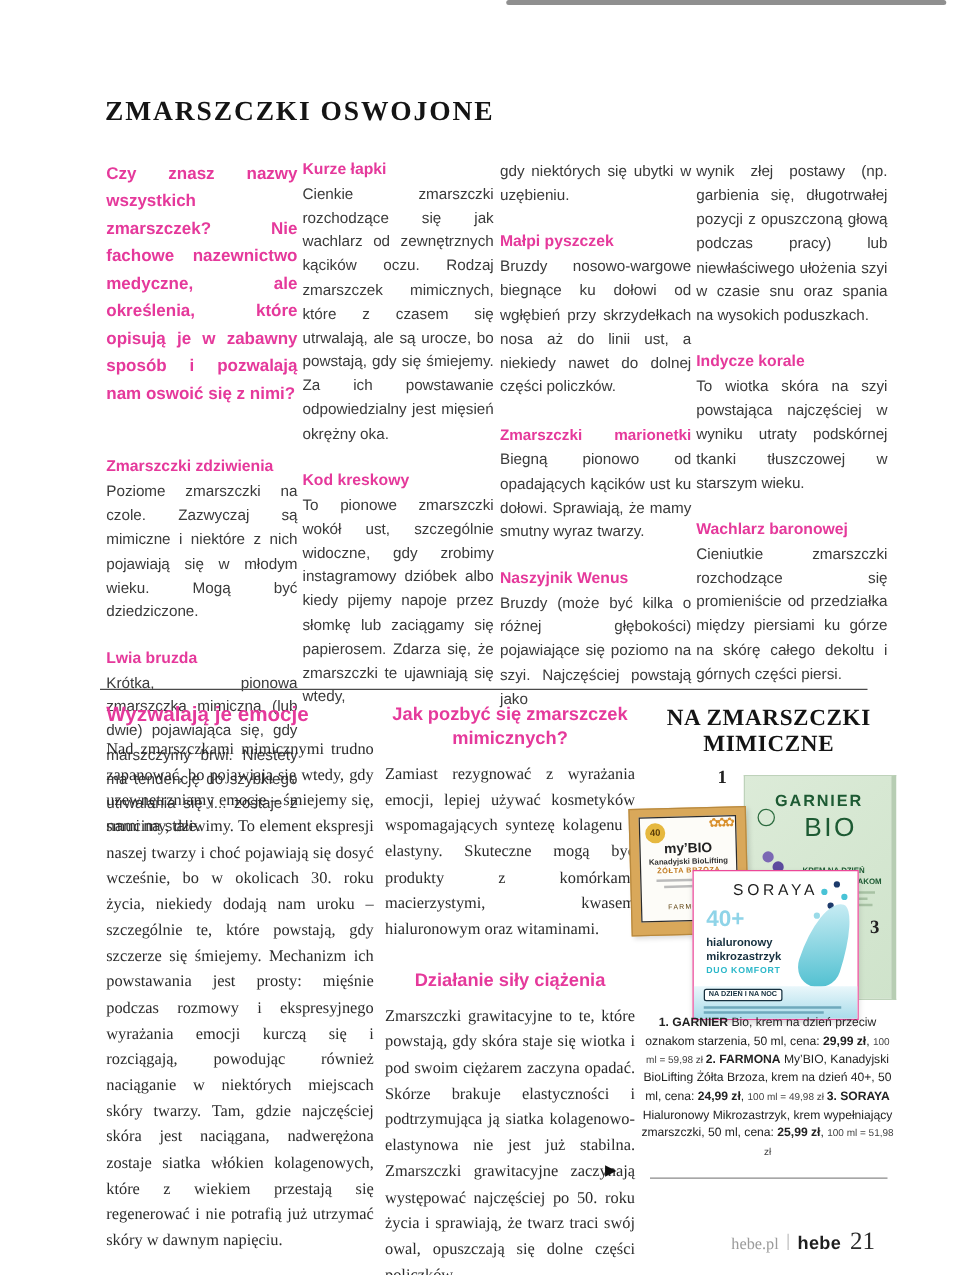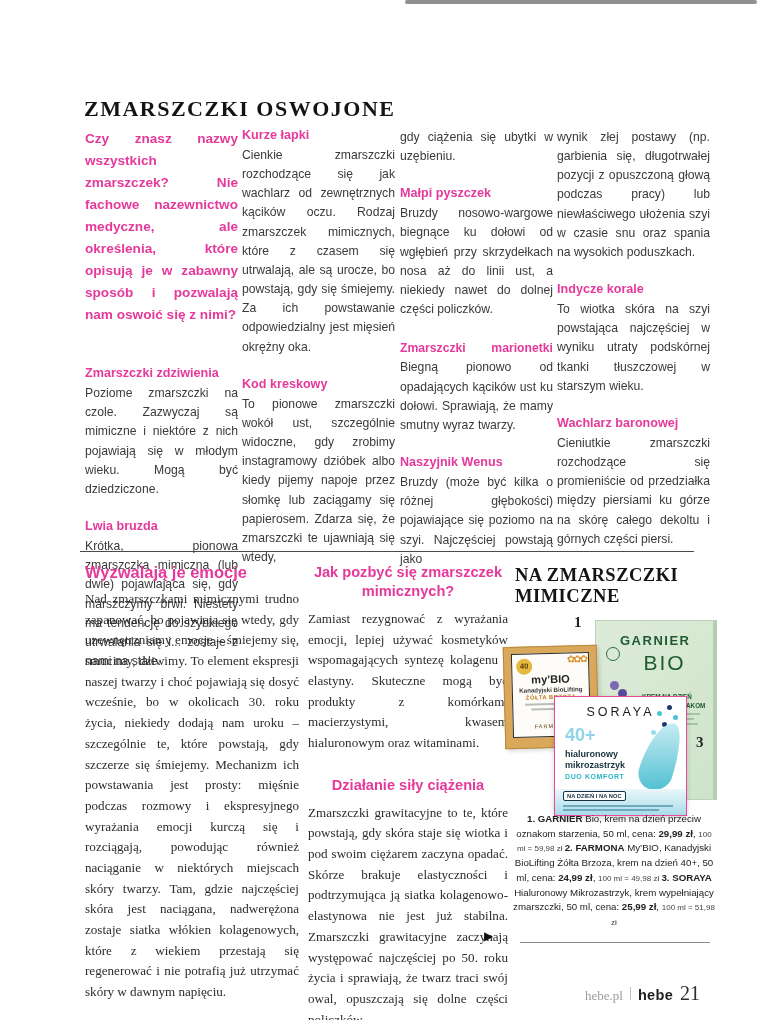--- a/index.html
+++ b/index.html
@@ -1,21 +1,21 @@
 <!DOCTYPE html>
 <html lang="pl"><head>
 <meta charset="utf-8">
 <style>
   html,body{margin:0;padding:0;background:#ffffff;}
   .page{position:relative;width:775px;height:1020px;background:#ffffff;overflow:hidden;
         font-family:"Liberation Sans","DejaVu Sans",sans-serif;color:#2f2f2f;}
 
   .top-rule{position:absolute;left:405px;top:0;width:352px;height:4px;background:#8f8f8f;border-radius:3px;}
 
-  .title{position:absolute;left:84px;top:96px;margin:0;
+  .title{position:absolute;left:84px;top:76px;margin:0;
          font-family:"Liberation Serif","DejaVu Serif",serif;font-weight:700;
          font-size:22px;letter-spacing:1.5px;color:#141414;}
 
   
   .col{position:absolute;top:128px;width:153px;}
   .col-1{left:85px;} .col-2{left:242px;} .col-3{left:400px;} .col-4{left:557px;}
   .intro{margin:0 0 40px 0;font-size:13.6px;line-height:1.62;font-weight:700;
          color:#e5399b;text-align:justify;}
   .ph{margin:20px 0 4px 0;font-size:12.6px;font-weight:700;color:#e5399b;}
   .ph.first{margin-top:0;}
@@ -32,21 +32,21 @@
               font-size:13.1px;line-height:1.58;text-align:justify;color:#2c2c2c;}
   .feat-mid{position:absolute;left:308px;top:563px;width:200px;}
   .feat-mid h2{margin:0 0 8px 0;font-size:14.6px;line-height:1.3;font-weight:700;
                color:#e5399b;text-align:center;}
   .feat-mid h2.second{margin-top:22px;}
   .cont-arrow{position:absolute;left:484px;top:929px;font-size:12px;color:#111;}
 
   
   .prod-title{position:absolute;left:515px;top:565px;width:200px;margin:0;
               font-family:"Liberation Serif","DejaVu Serif",serif;font-weight:700;
-              font-size:18.5px;line-height:1.12;letter-spacing:0.5px;color:#141414;}
+              font-size:18.5px;line-height:1.12;letter-spacing:0.5px;text-align:center;color:#141414;}
   .collage{position:absolute;left:498px;top:610px;width:218px;height:205px;}
   .prod-num{position:absolute;font-family:"Liberation Serif","DejaVu Serif",serif;
             font-size:15px;font-weight:700;color:#222;}
   .num-1{left:76px;top:4px;} .num-2{left:62px;top:140px;} .num-3{left:198px;top:124px;}
 
   .garnier{position:absolute;left:97px;top:10px;width:117px;height:178px;
            background:linear-gradient(135deg,#dcebd8,#cfe3cb);border:1px solid #bed2ba;
            border-right:4px solid #b7cdb3;}
   .gar-inner{position:relative;width:100%;height:100%;}
   .gar-cert{position:absolute;left:10px;top:26px;width:12px;height:12px;border:1.4px solid #2c6b3f;border-radius:50%;}
@@ -132,21 +132,21 @@
   </div>
 
   <div class="col col-2">
     <h3 class="ph first">Kurze łapki</h3>
     <p class="pb">Cienkie zmarszczki rozchodzące się jak wachlarz od zewnętrznych kącików oczu. Rodzaj zmarszczek mimicznych, które z czasem się utrwalają, ale są urocze, bo powstają, gdy się śmiejemy. Za ich powstawanie odpowiedzialny jest mięsień okrężny oka.</p>
     <h3 class="ph">Kod kreskowy</h3>
     <p class="pb">To pionowe zmarszczki wokół ust, szczególnie widoczne, gdy zrobimy instagramowy dzióbek albo kiedy pijemy napoje przez słomkę lub zaciągamy się papierosem. Zdarza się, że zmarszczki te ujawniają się wtedy,</p>
   </div>
 
   <div class="col col-3">
-    <p class="pb">gdy ciążenia się ubytki w uzębieniu.</p>
+    <p class="pb">gdy niektórych się ubytki w uzębieniu.</p>
     <h3 class="ph">Małpi pyszczek</h3>
     <p class="pb">Bruzdy nosowo-wargowe biegnące ku dołowi od wgłębień przy skrzydełkach nosa aż do linii ust, a niekiedy nawet do dolnej części policzków.</p>
     <p class="pb" style="margin-top:20px;"><span class="runin-h">Zmarszczki marionetki</span> <span>Biegną pionowo od opadających kącików ust ku dołowi. Sprawiają, że mamy smutny wyraz twarzy.</span></p>
     <h3 class="ph">Naszyjnik Wenus</h3>
     <p class="pb">Bruzdy (może być kilka o różnej głębokości) pojawiające się poziomo na szyi. Najczęściej powstają jako</p>
   </div>
 
   <div class="col col-4">
     <p class="pb">wynik złej postawy (np. garbienia się, długotrwałej pozycji z opuszczoną głową podczas pracy) lub niewłaściwego ułożenia szyi w czasie snu oraz spania na wysokich poduszkach.</p>
     <h3 class="ph">Indycze korale</h3>

